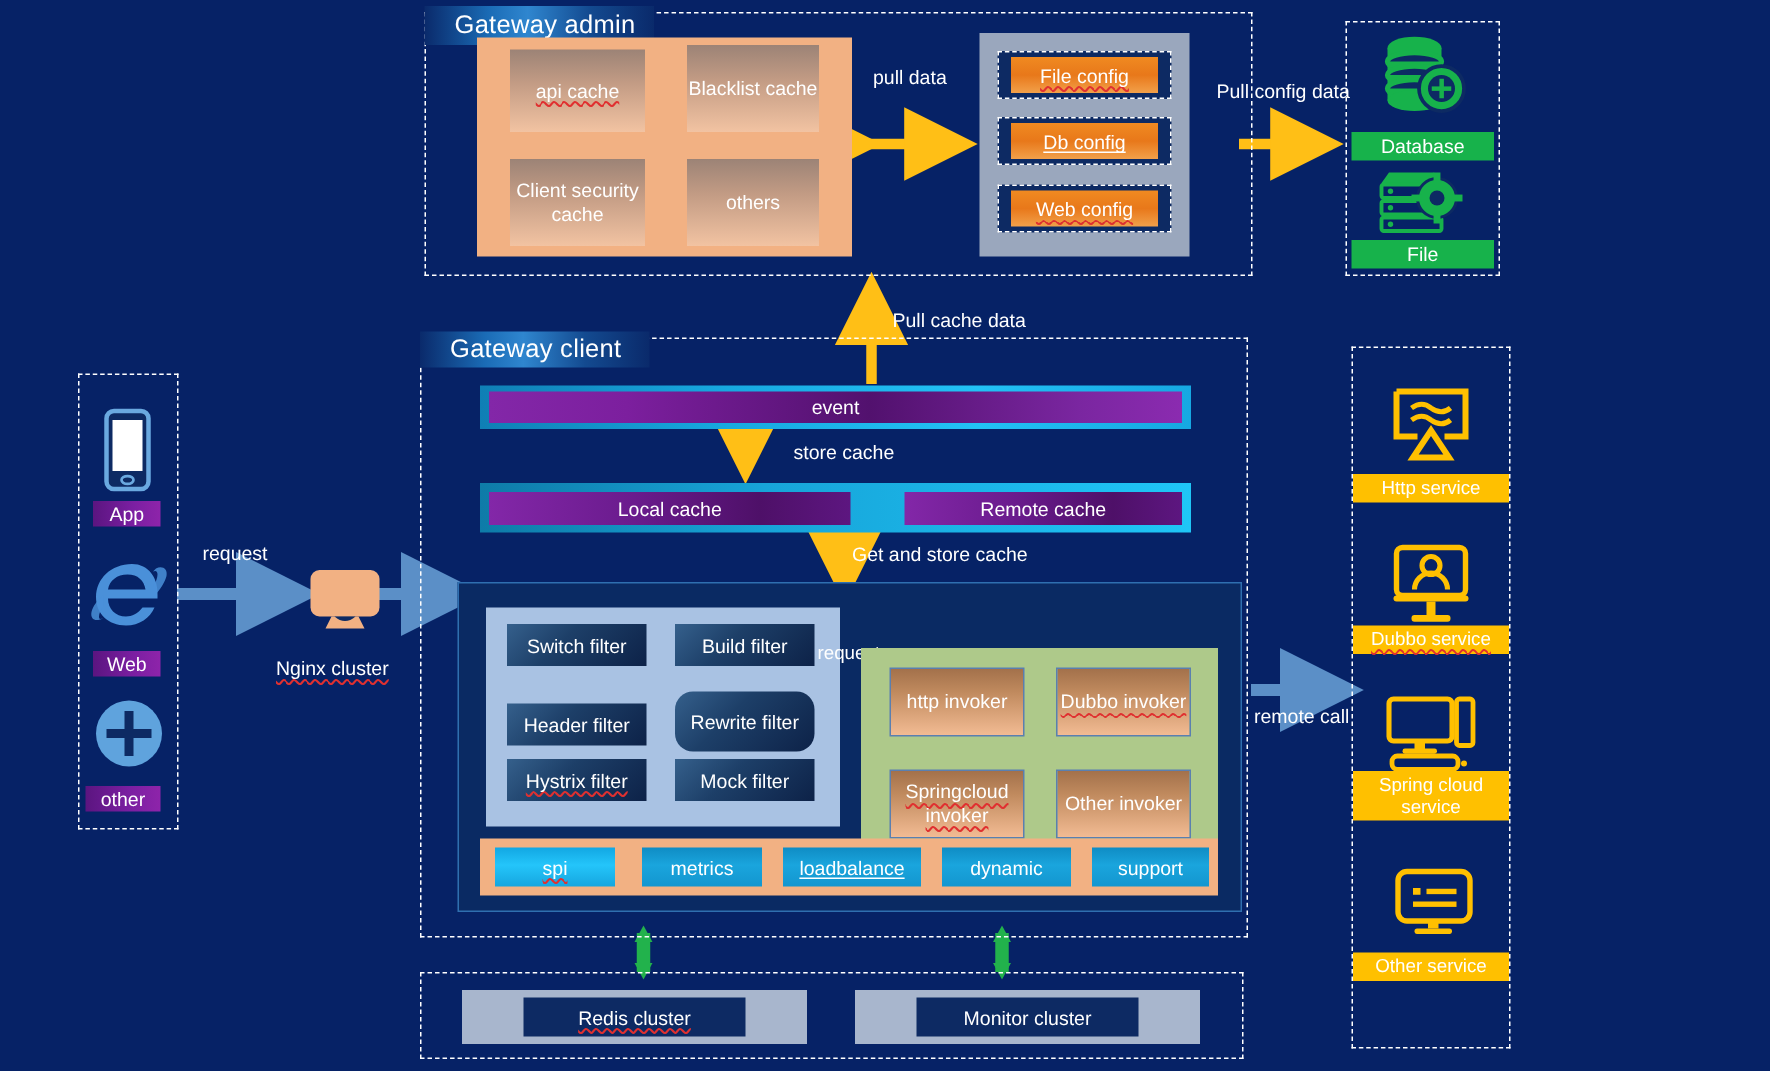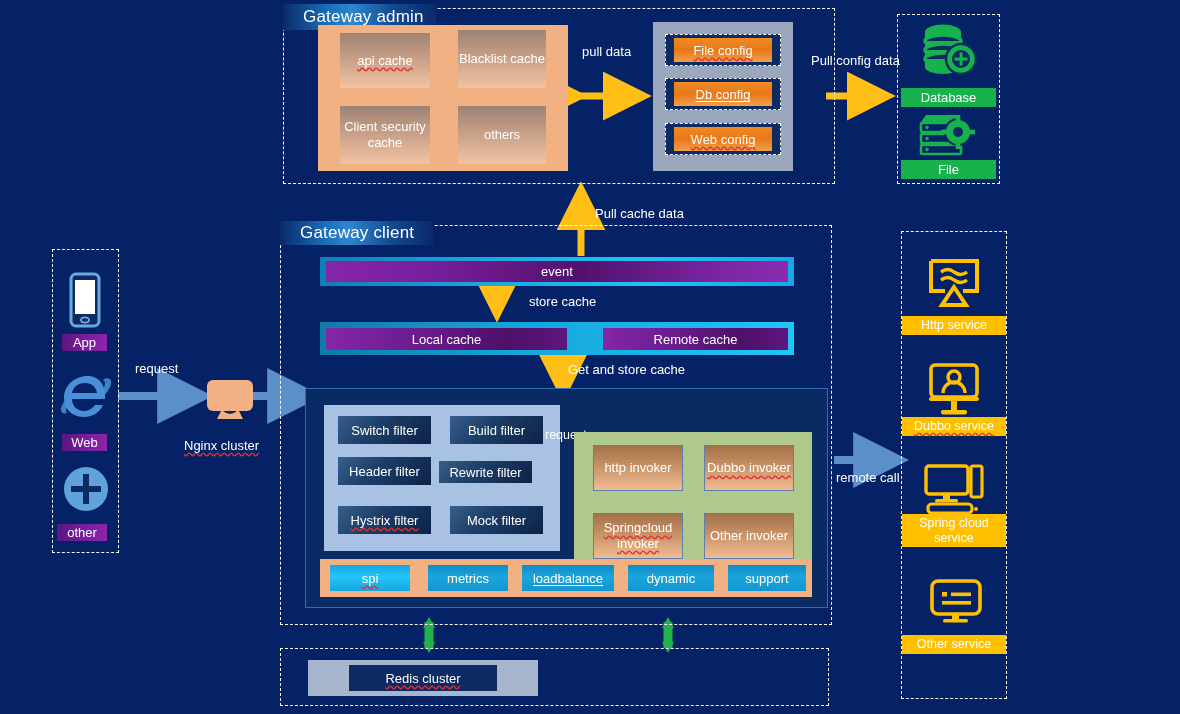--- a/index.html
+++ b/index.html
@@ -305,24 +305,24 @@
 
   <div class="abs client-main" style="left:305px;top:388px;width:523px;height:220px;">
 
     <div class="abs filters-panel" style="left:18px;top:16px;width:236px;height:146px;">
       <div class="abs filter-box" style="left:14px;top:11px;width:93px;height:28px;">
         <span>Switch filter</span>
       </div>
       <div class="abs filter-box" style="left:126px;top:11px;width:93px;height:28px;">
         <span>Build filter</span>
       </div>
-      <div class="abs filter-box" style="left:14px;top:52px;width:93px;height:28px;">
+      <div class="abs filter-box" style="left:14px;top:64px;width:93px;height:28px;">
         <span>Header filter</span>
       </div>
-      <div class="abs filter-box" style="left:115px;top:56px;width:93px;height:22px;">
+      <div class="abs filter-box" style="left:126px;top:56px;width:93px;height:40px;border-radius:12px;">
         <span>Rewrite filter</span>
       </div>
       <div class="abs filter-box" style="left:14px;top:101px;width:93px;height:28px;">
         <span class="sq">Hystrix filter</span>
       </div>
       <div class="abs filter-box" style="left:126px;top:101px;width:93px;height:28px;">
         <span>Mock filter</span>
       </div>
     </div>
 
@@ -444,14 +444,19 @@
   <div class="abs svc-label" style="left:902px;top:635px;width:104px;height:19px;">Other service</div>
 
   <div class="abs dashed" style="left:280px;top:648px;width:549px;height:58px;"></div>
 
   <div class="abs cluster-outer" style="left:308px;top:660px;width:230px;height:36px;">
     <div class="abs cluster-inner" style="left:41px;top:5px;width:148px;height:26px;">
       <span class="sq">Redis cluster</span>
     </div>
   </div>
 
+  <div class="abs cluster-outer" style="left:570px;top:660px;width:230px;height:36px;">
+    <div class="abs cluster-inner" style="left:41px;top:5px;width:148px;height:26px;">
+      <span>Monitor cluster</span>
+    </div>
+  </div>
 
 </div>
 
 </body></html>

